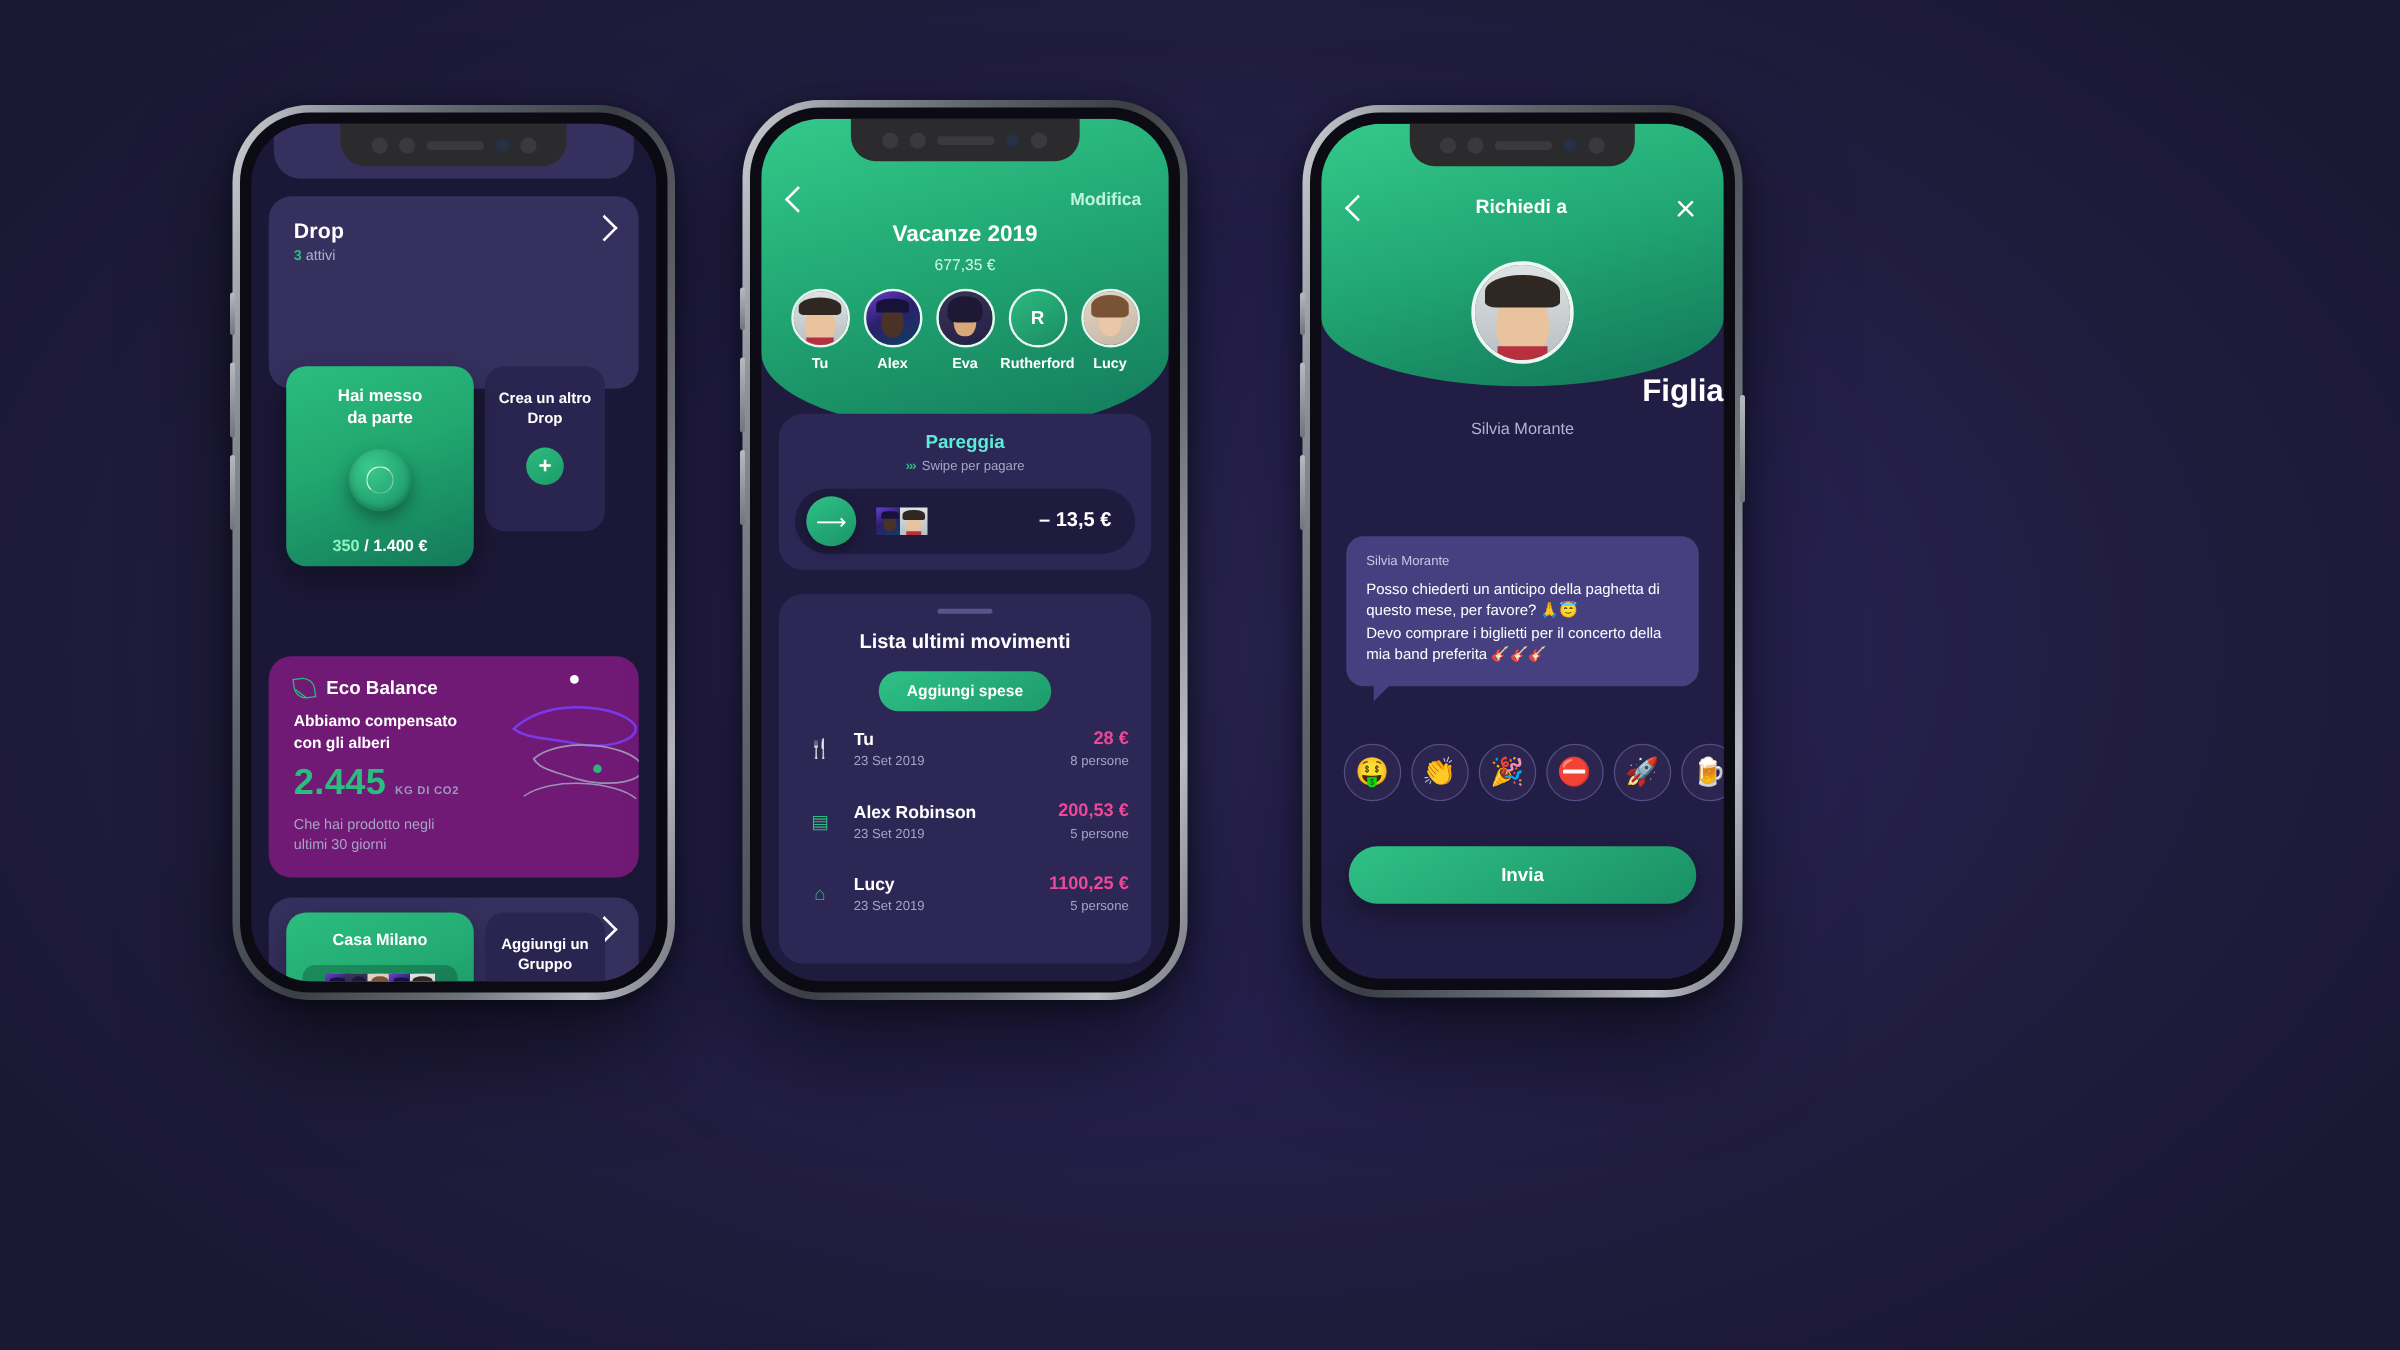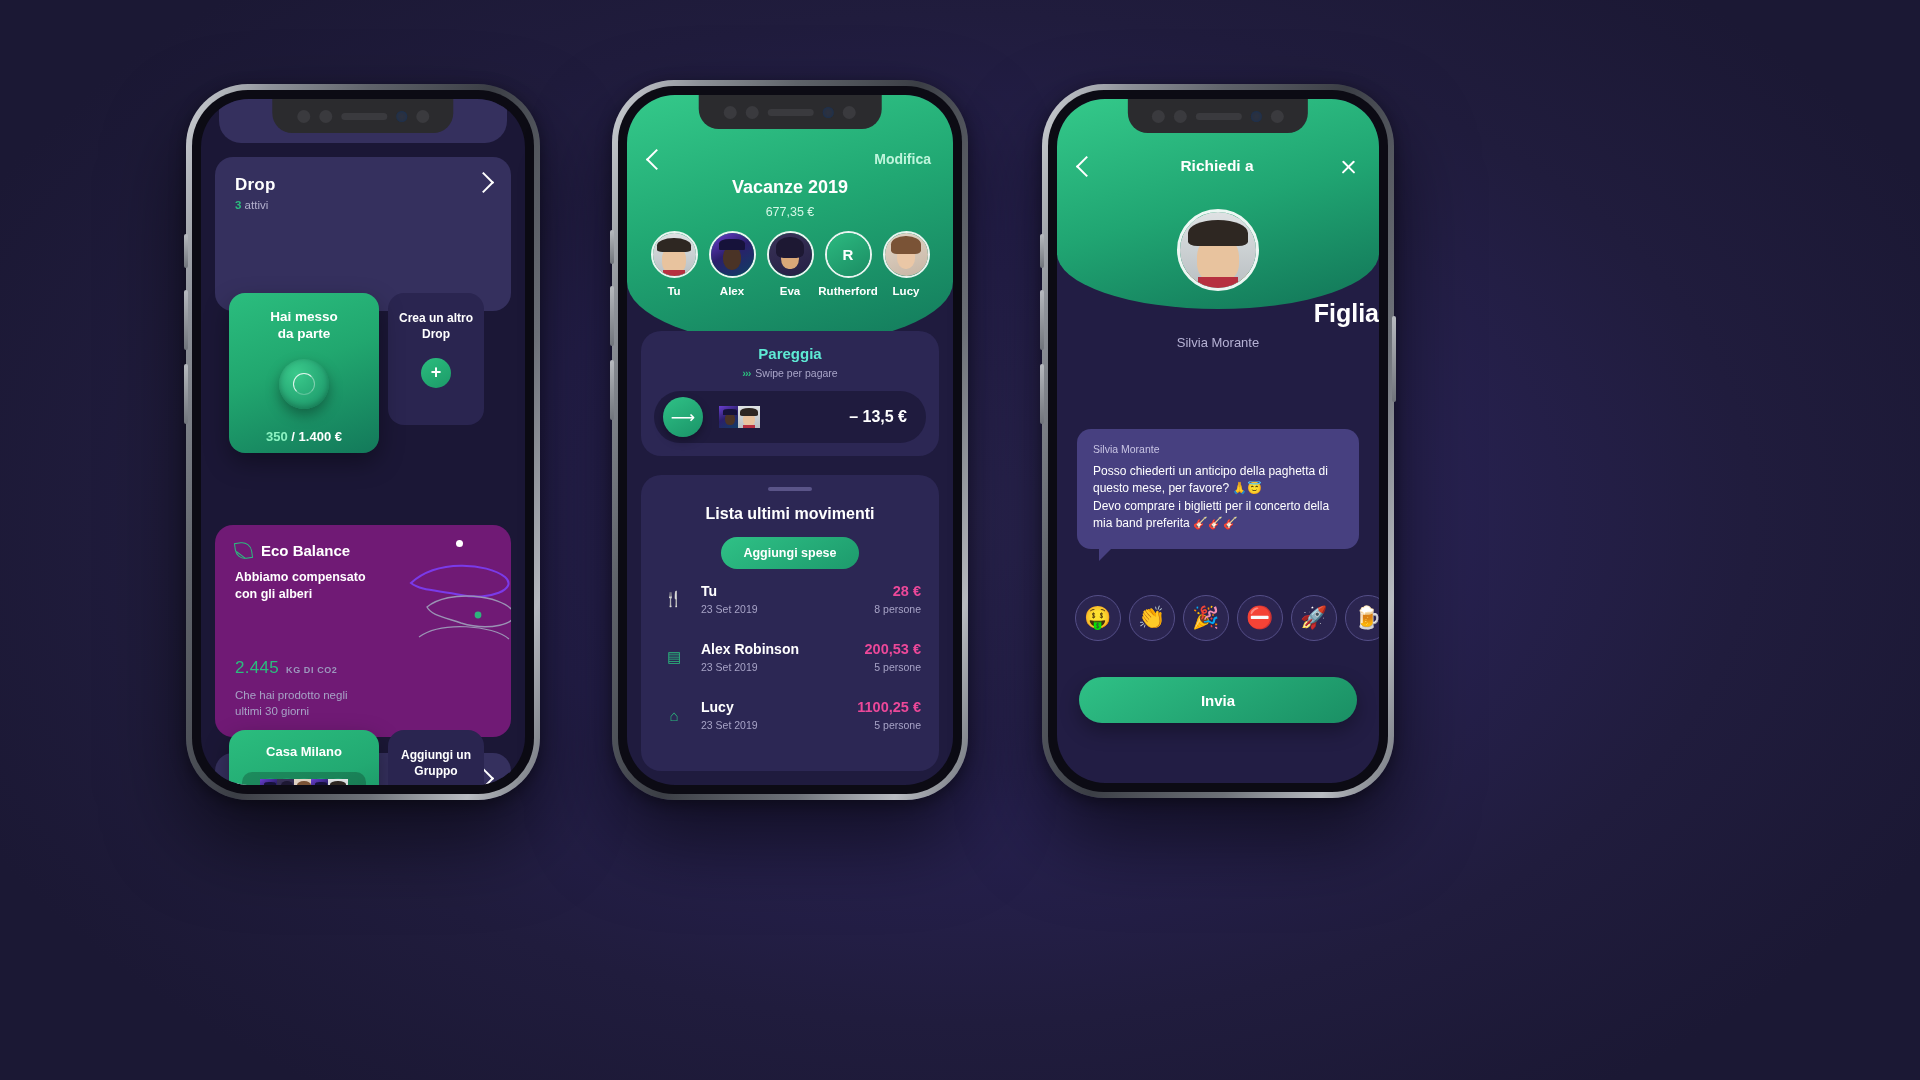--- a/index.html
+++ b/index.html
@@ -125,21 +125,21 @@
     width: 17px; height: 17px;
     border-radius: 0 60% 0 60%;
     border: 1.7px solid #2bbd7e;
     transform: rotate(-8deg);
     position: relative;
   }
   .leaf::after { content:''; position:absolute; left:2px; top:2px; width:11px; height:11px; border-left:1.4px solid #2bbd7e; transform: rotate(-45deg); }
   .eco-title { color: #fff; font-size: 15px; font-weight: bold; }
   .eco-line { color: #fff; font-size: 12.5px; font-weight: bold; line-height: 1.35; margin-top: 10px; }
   .eco-big { margin-top: 7px; display: flex; align-items: baseline; gap: 7px; }
-  .eco-big .num { color: #2bbd7e; font-size: 17px; font-weight: normal; letter-spacing: .3px; margin-top: 48px; }
+  .eco-big .num { color: #2bbd7e; font-size: 29px; font-weight: bold; letter-spacing: .3px; }
   .eco-big .unit { color: #9c98bd; font-size: 9px; font-weight: bold; letter-spacing: .6px; }
   .eco-foot { color: #a7a3c6; font-size: 11.5px; line-height: 1.4; margin-top: 9px; }
   .eco-dot { position: absolute; right: 48px; top: 15px; width: 7px; height: 7px; border-radius: 50%; background: #fff; }
   .eco-art { position: absolute; right: -10px; top: 24px; width: 120px; height: 110px; opacity: .95; }
 
   .p1-casa-row { display: flex; gap: 9px; margin-top: -6px; }
   .casa-tile {
     width: 150px; border-radius: 16px; min-height: 120px;
     background: linear-gradient(160deg, #2bbd7e 0%, #22a972 48%, #158059 100%);
     padding: 14px 10px 0; display: flex; flex-direction: column; align-items: center;
@@ -148,21 +148,21 @@
   .casa-tile .c-title { color: #fff; font-size: 13px; font-weight: bold; }
   .avatars-pill {
     margin-top: 13px; height: 34px; width: 124px; border-radius: 10px;
     background: rgba(0,0,0,.22);
     display: flex; align-items: center; justify-content: center;
   }
   .av-mini { width: 22px; height: 22px; border-radius: 50%; margin-left: -5px; border: 1.5px solid #1e9a69; }
   .av-mini:first-child { margin-left: 0; }
 
   
-  #phone2 { left: 612px; top: 80px; width: 356px; height: 720px; }
+  #phone2 { left: 594px; top: 80px; width: 356px; height: 720px; }
   #p2screen { background: #1f1b3e; }
   .p2-green {
     position: absolute; top: 0; left: 0; right: 0; height: 250px;
     background: linear-gradient(165deg, #34c98a 0%, #21a873 45%, #13795b 100%);
     border-radius: 0 0 180px 180px / 0 0 70px 70px;
     z-index: 5;
   }
   .p2-nav { position: absolute; top: 56px; left: 0; right: 0; z-index: 10; display: flex; align-items: center; padding: 0 22px; }
   .p2-nav .spacer { flex: 1; }
   .p2-edit { color: #bff5dc; font-size: 14px; font-weight: bold; }

